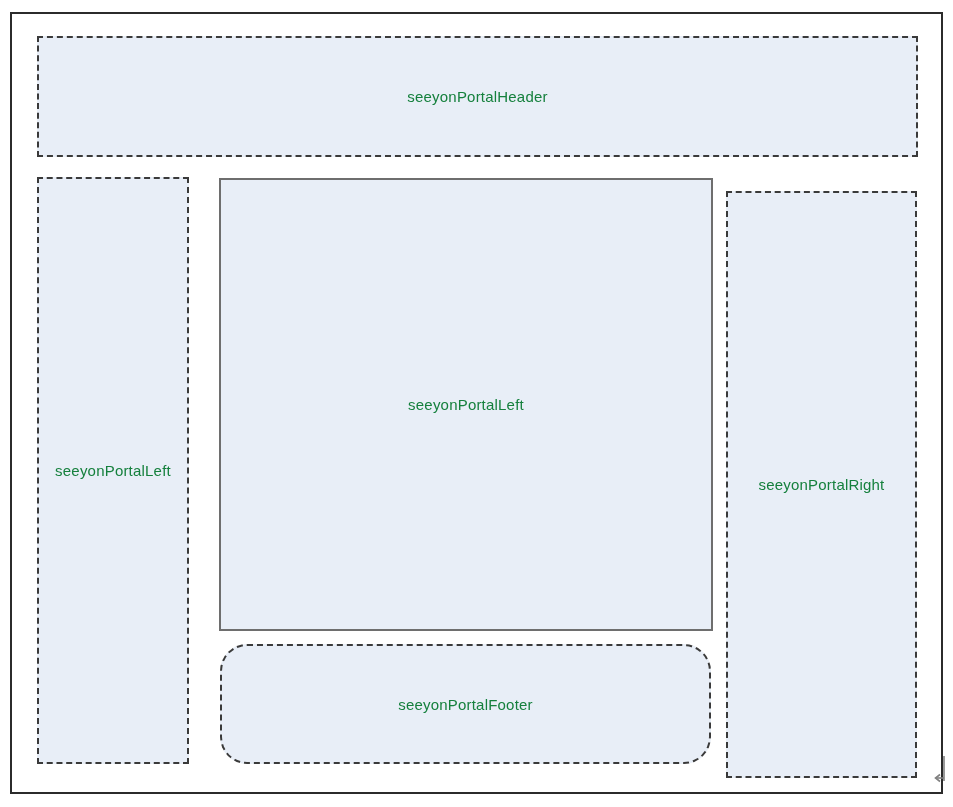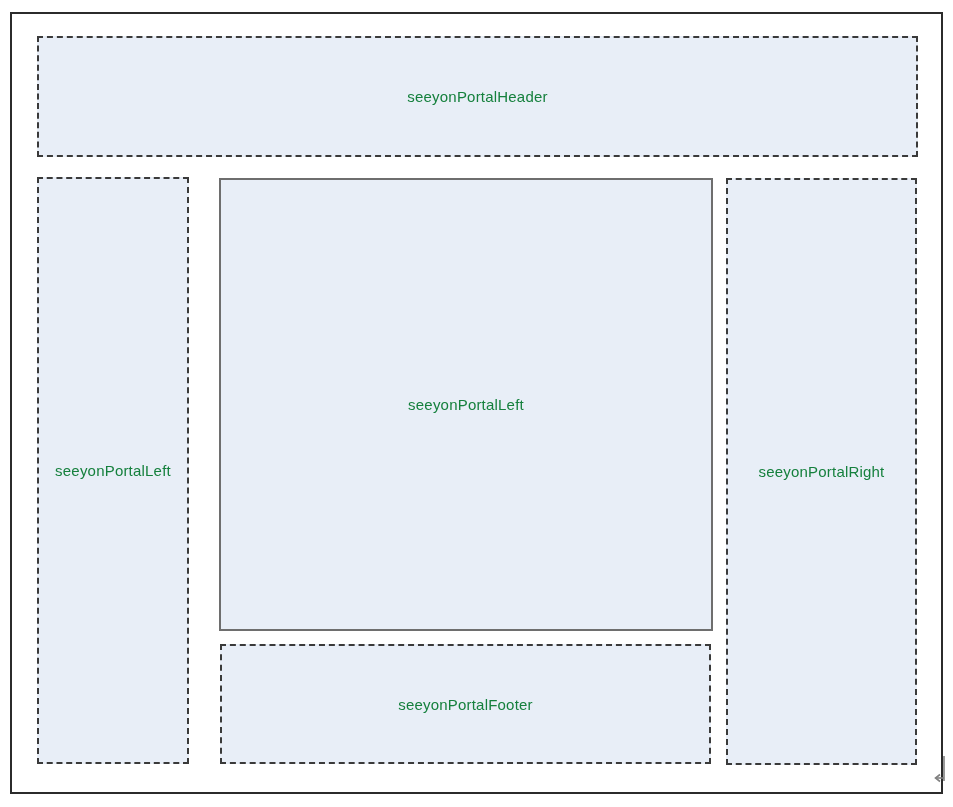--- a/index.html
+++ b/index.html
@@ -63,24 +63,25 @@
     left: 219px;
     top: 178px;
     width: 494px;
     height: 453px;
   }
   .region-footer {
     left: 220px;
     top: 644px;
     width: 491px;
     height: 120px;
+    border-radius: 27px;
   }
   .region-right {
     left: 726px;
-    top: 178px;
+    top: 191px;
     width: 191px;
     height: 587px;
   }
   .return-mark {
     position: absolute;
     left: 933px;
     top: 754px;
     width: 18px;
     height: 32px;
   }

